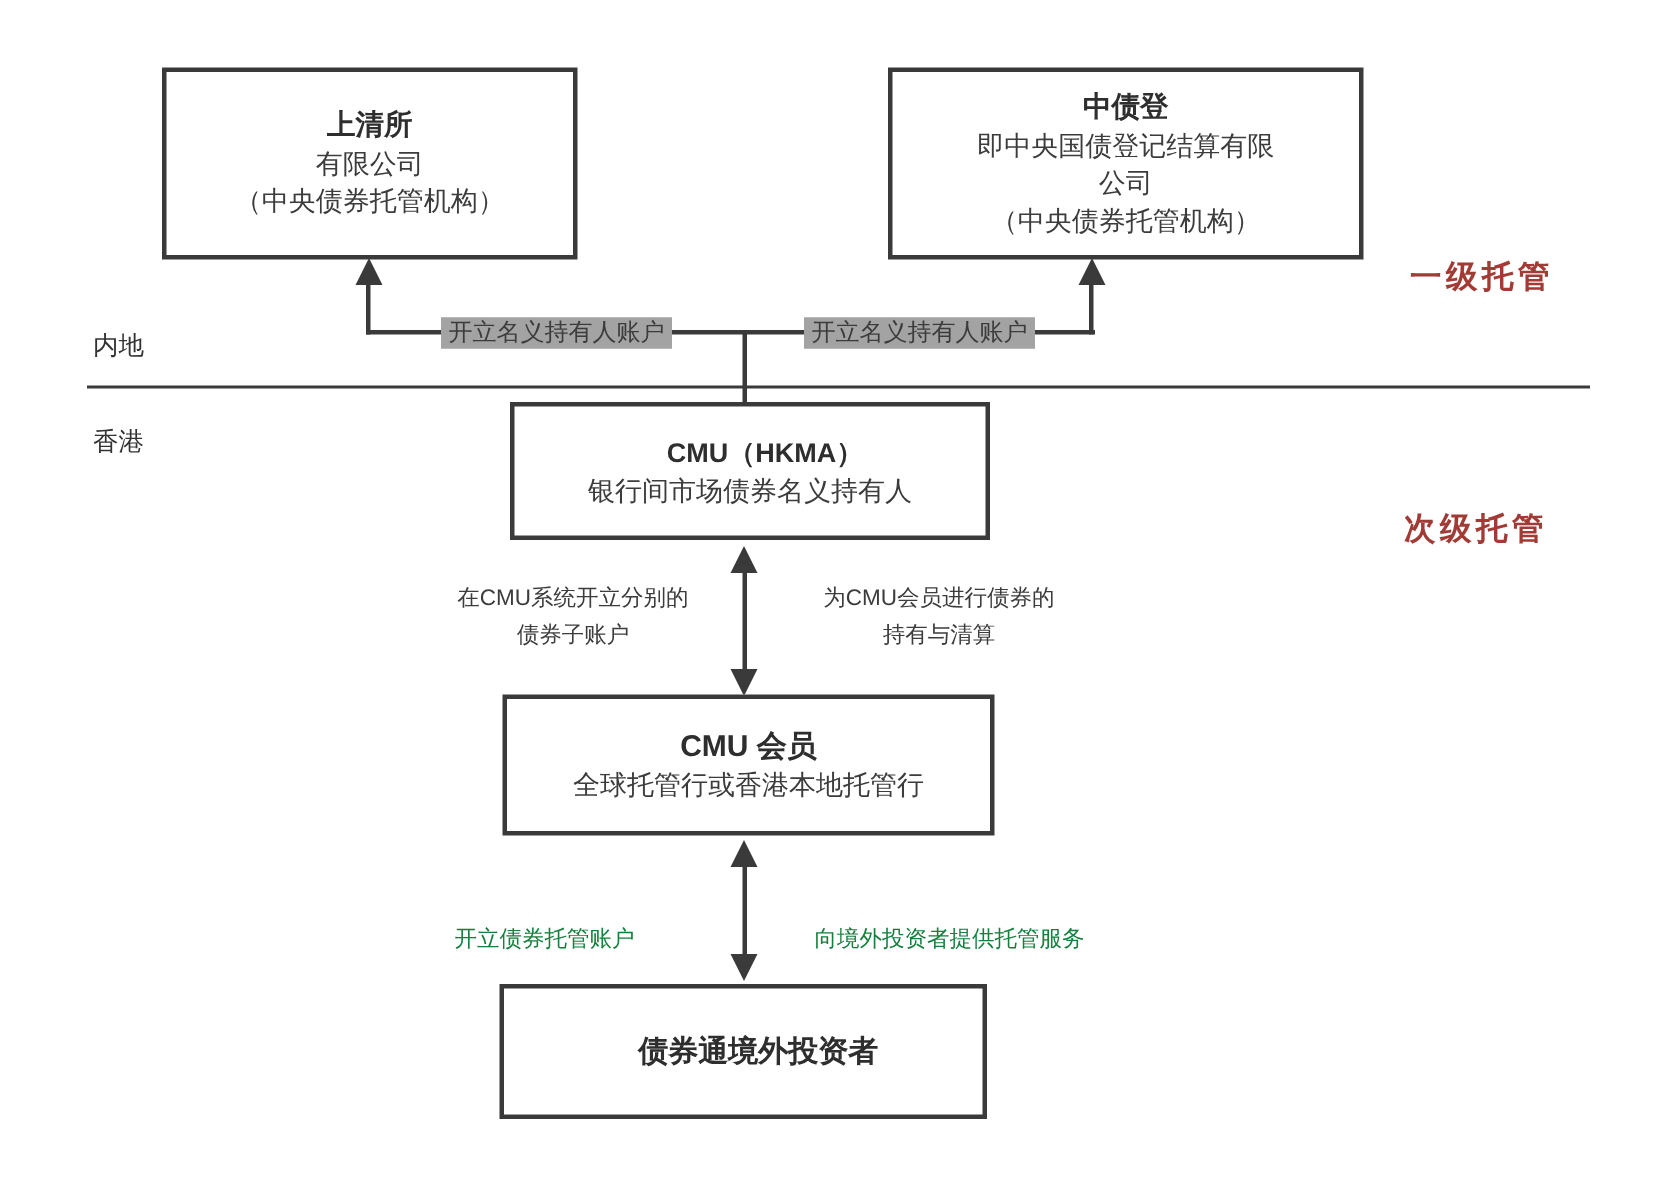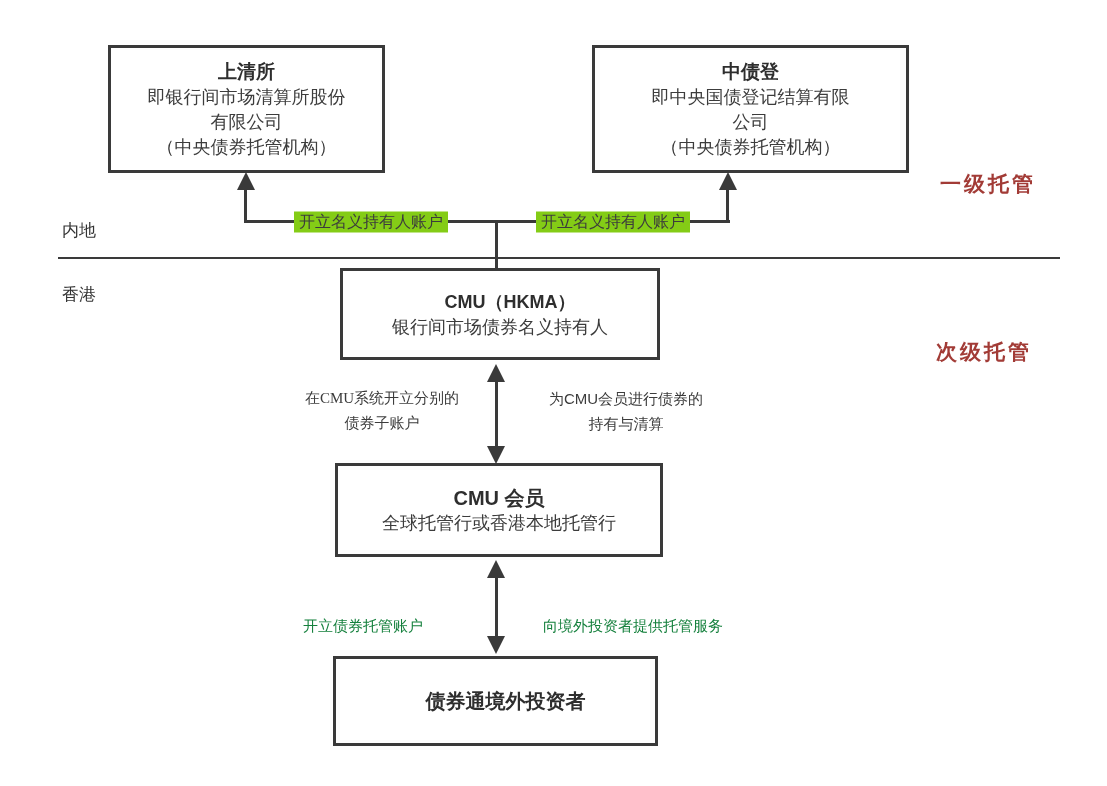--- a/index.html
+++ b/index.html
@@ -52,21 +52,21 @@
   .arrow-down {
     position: absolute;
     width: 0; height: 0;
     border-left: 9px solid transparent;
     border-right: 9px solid transparent;
     border-top: 18px solid #3a3a3a;
   }
   .edge-label {
     position: absolute;
     transform: translate(-50%, -50%);
-    background: #84cc16;
+    background: #a3a3a3;
     padding: 0 5px;
     font-size: 16px;
     white-space: nowrap;
     color: #3c3c3c;
   }
   .side-note {
     position: absolute;
     transform: translate(-50%, 0);
     text-align: center;
     font-size: 15px;
@@ -98,21 +98,20 @@
     margin-top: 40px;
   }
 </style>
 </head>
 <body>
 
 <div class="canvas">
 
   <div class="box" style="left:108px; top:45px; width:277px; height:128px;">
     <div class="box-title">上清所</div>
-    <div class="box-line">即银行间市场清算所股份</div>
     <div class="box-line">有限公司</div>
     <div class="box-line">（中央债券托管机构）</div>
   </div>
 
   <div class="box" style="left:592px; top:45px; width:317px; height:128px;">
     <div class="box-title">中债登</div>
     <div class="box-line">即中央国债登记结算有限</div>
     <div class="box-line">公司</div>
     <div class="box-line">（中央债券托管机构）</div>
   </div>
@@ -137,21 +136,21 @@
     <div class="box-title" style="font-size:18px;margin-left:20px;">CMU（HKMA）</div>
     <div class="box-line">银行间市场债券名义持有人</div>
   </div>
 
   <div class="stage-label" style="left:936px; top:298px;">次级托管</div>
 
   <div class="vline" style="left:495px; top:378px; width:3px; height:74px;"></div>
   <div class="arrow-up" style="left:487px; top:364px;"></div>
   <div class="arrow-down" style="left:487px; top:446px;"></div>
 
-  <div class="side-note" style="left:382px; top:386px;font-family:Liberation Serif, serif;">
+  <div class="side-note" style="left:382px; top:386px;">
     <div>在CMU系统开立分别的</div>
     <div>债券子账户</div>
   </div>
   <div class="side-note" style="left:626px; top:386px;">
     <div>为CMU会员进行债券的</div>
     <div>持有与清算</div>
   </div>
 
   <div class="box" style="left:335px; top:463px; width:328px; height:94px;">
     <div class="box-title" style="font-size:20px;">CMU 会员</div>

